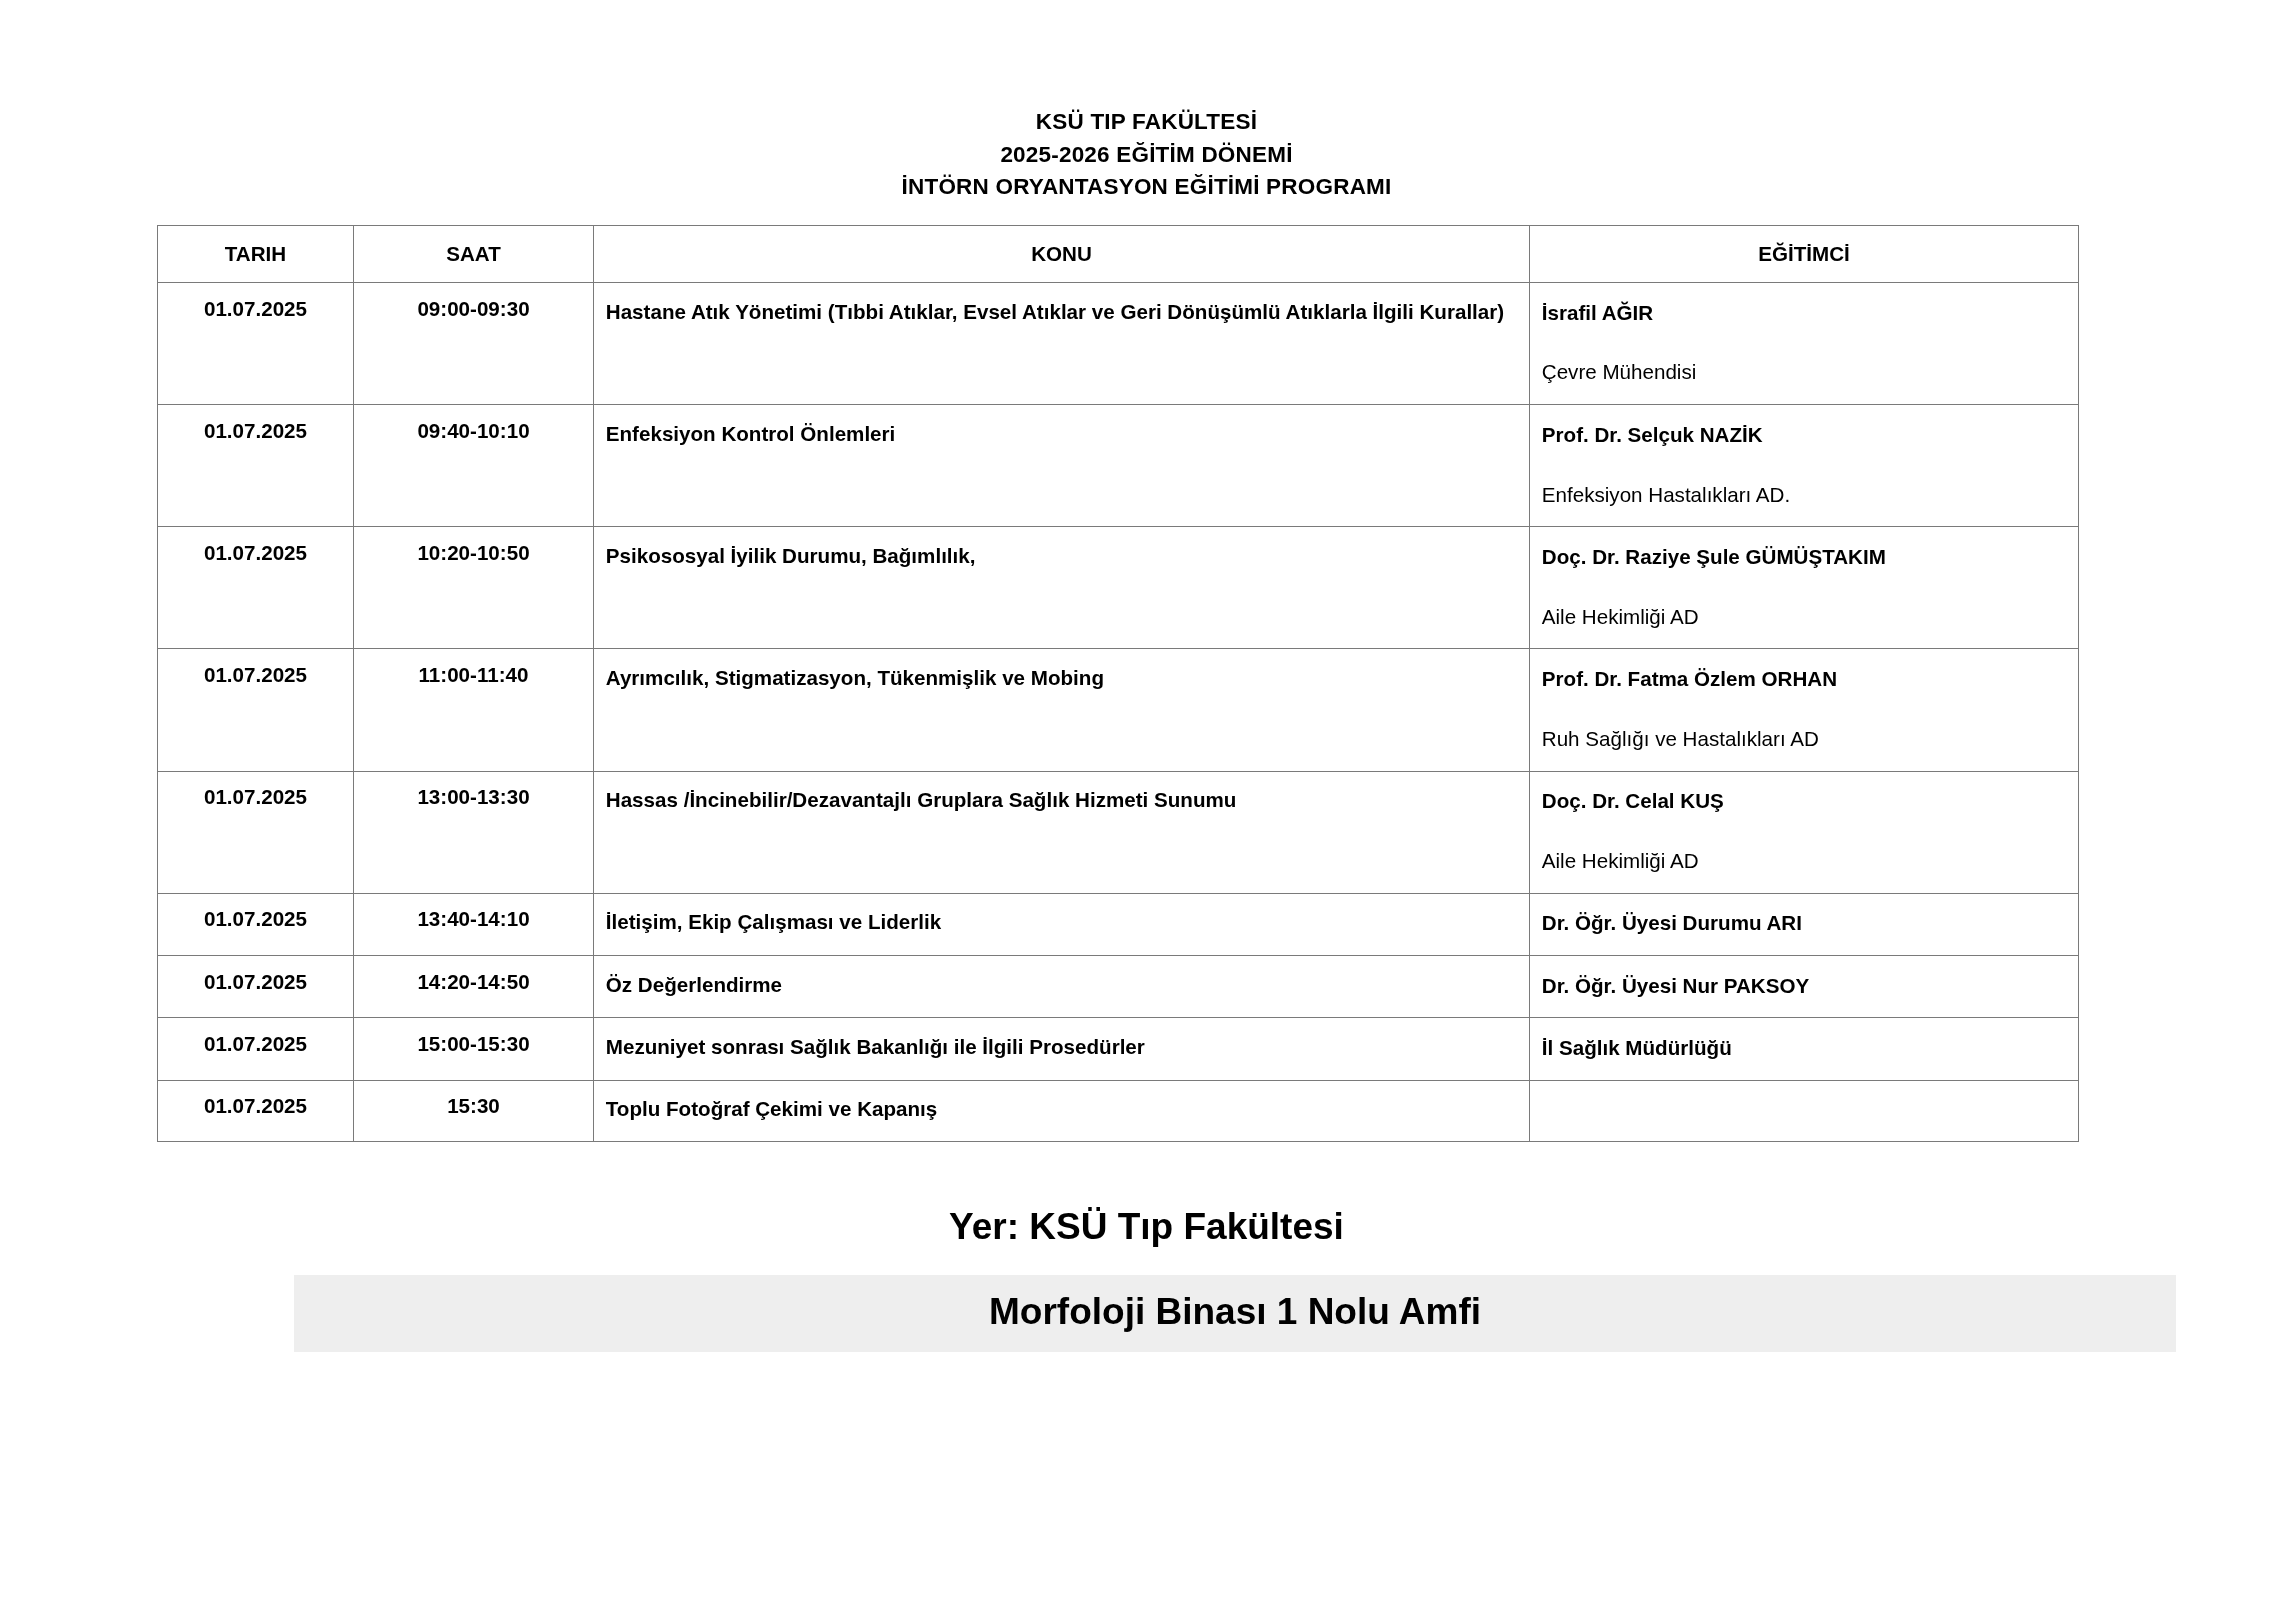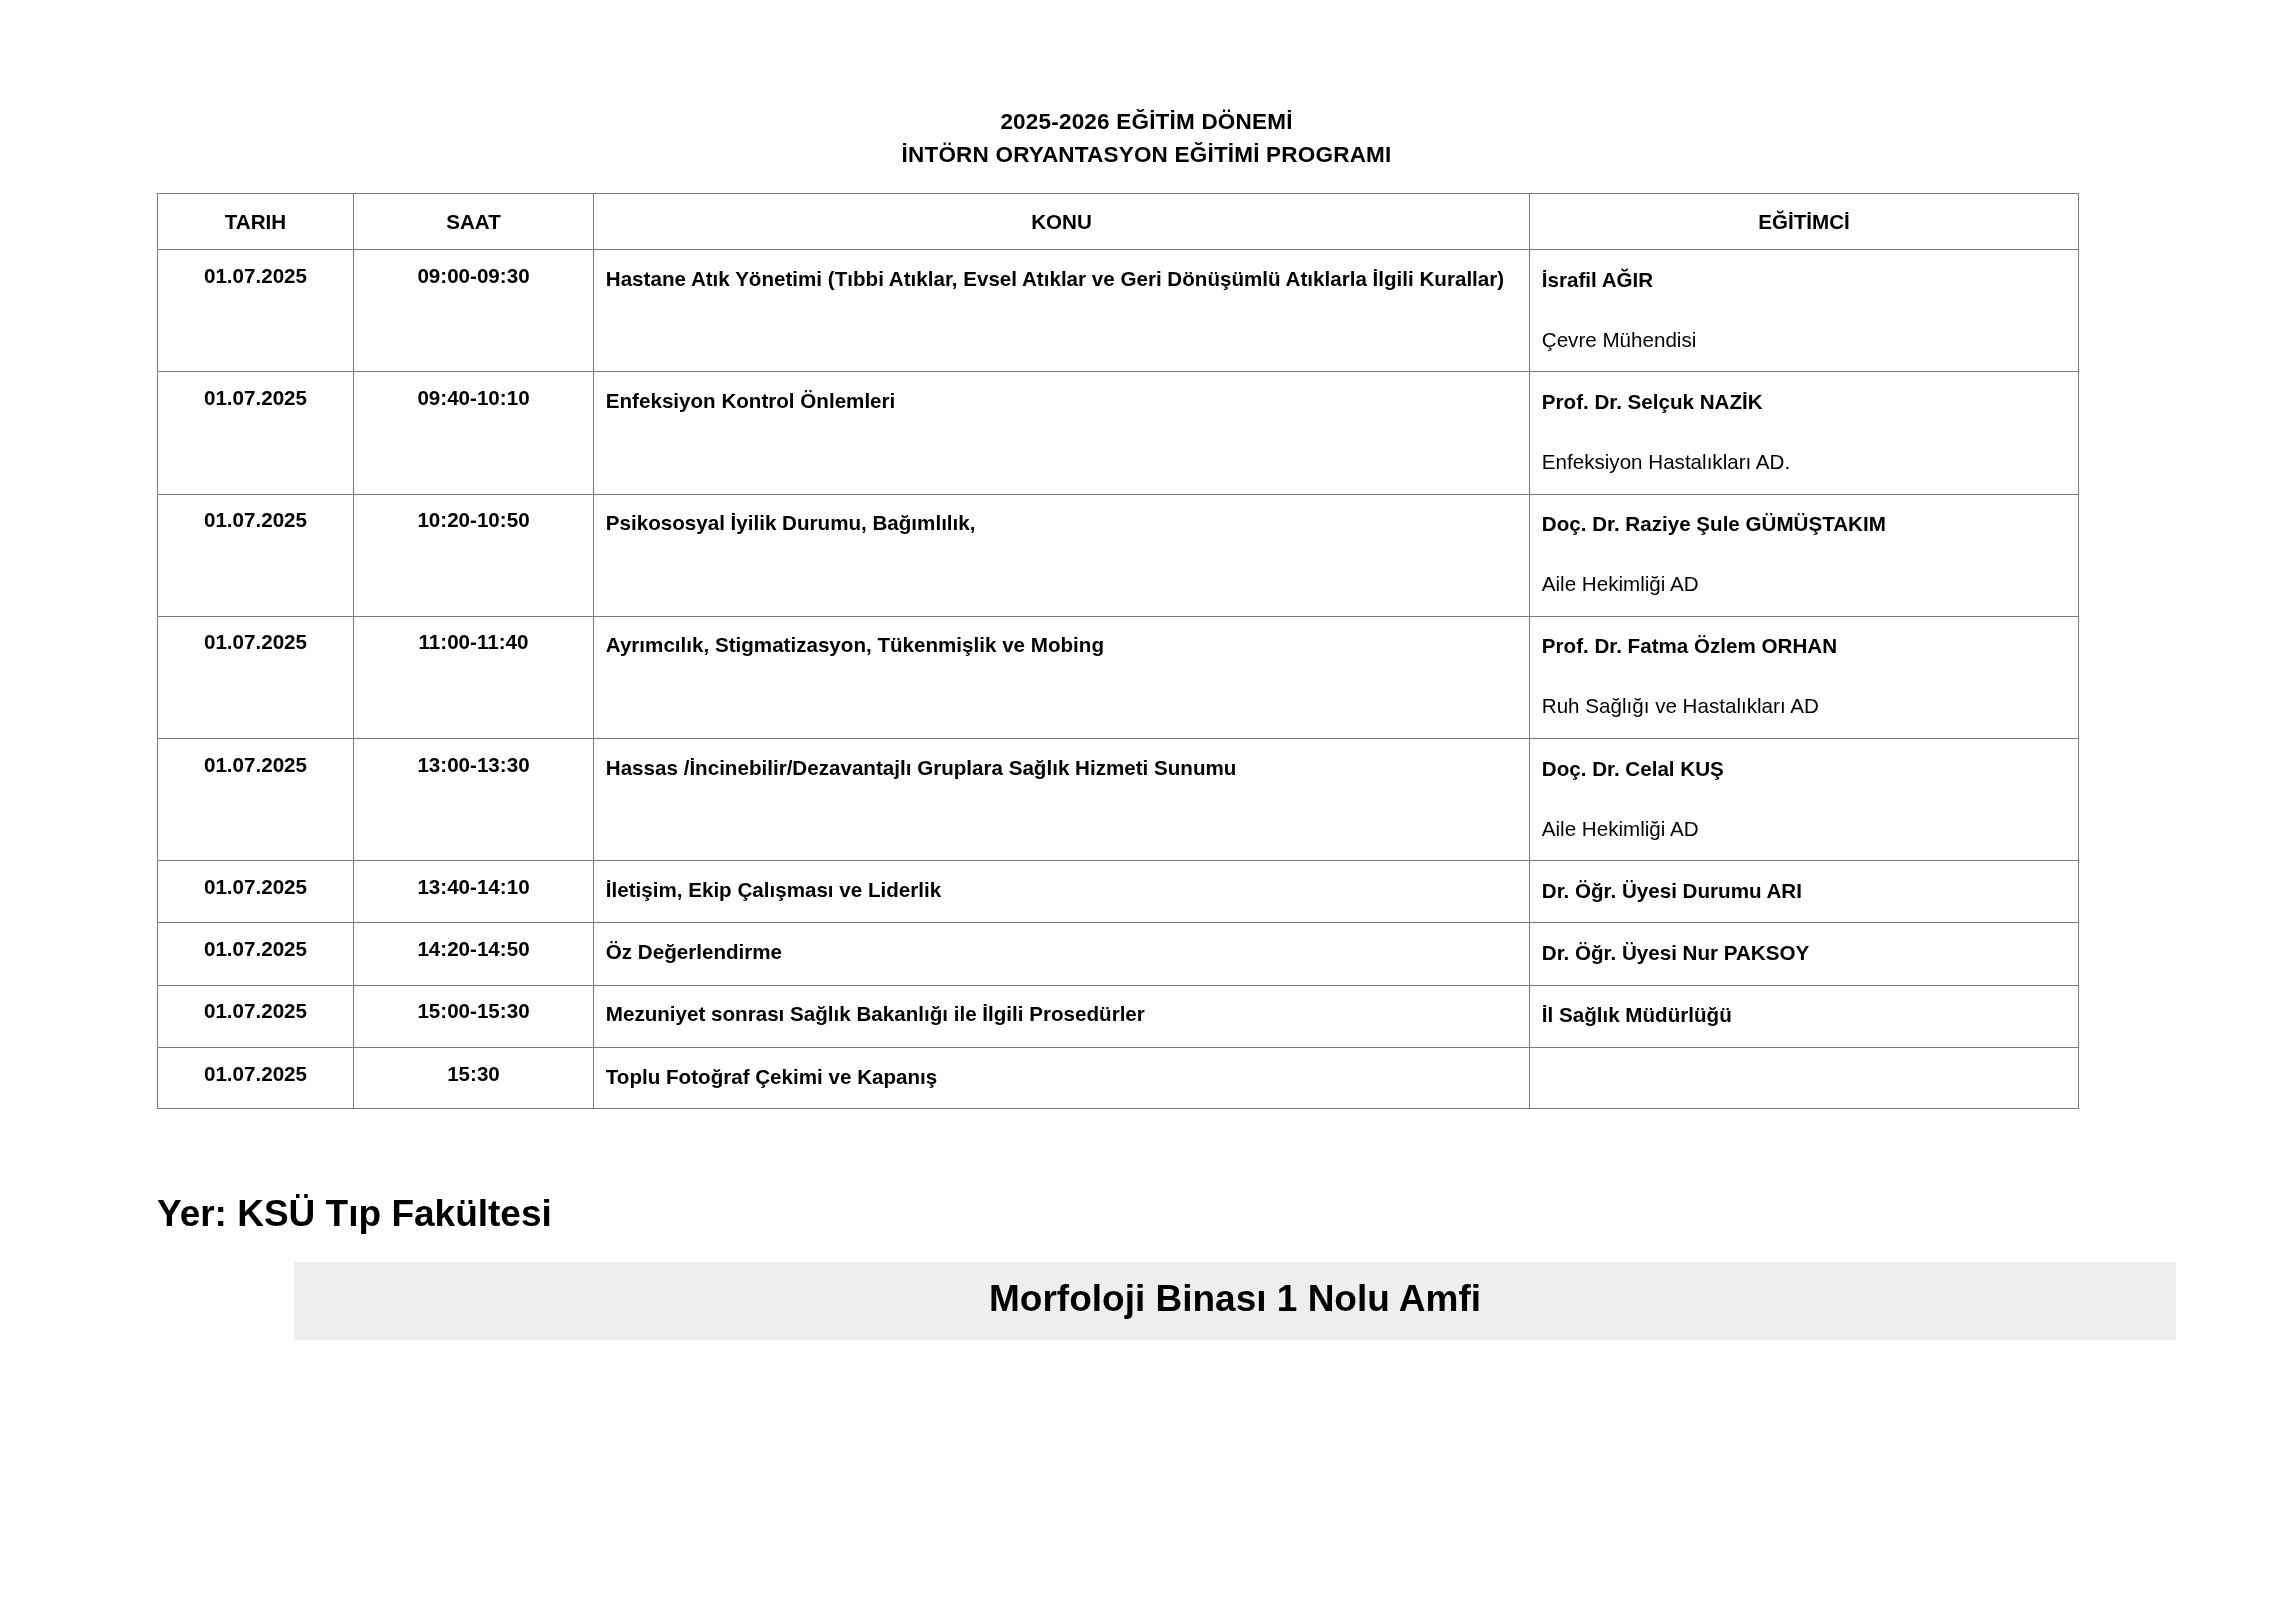--- a/index.html
+++ b/index.html
@@ -70,42 +70,43 @@
   }
   td.trainer {
     padding-left: 15.7px;
     line-height: 1.55;
   }
   .trainer-name { font-weight: bold; display: block; }
   .trainer-name.plain { font-weight: bold; }
   .trainer-dept { font-weight: normal; display: block; margin-top: 28px; }
 
   .venue {
-    margin-top: 84px;
-    text-align: left;
+    margin-top: 64px;
+    text-align: center;
     font-size: 37px;
     font-weight: bold;
   }
   .venue-hall {
     margin-top: 27px;
     background: #eeeeee;
     padding: 15.7px 0 19.6px 0;
     text-align: center;
     font-size: 37px;
     font-weight: bold;
     width: 1882px;
     margin-left: 137px;
   }
 </style>
 </head>
 <body>
 
 <div class="page">
 
   <div class="doc-header">
+    <div>KSÜ TIP FAKÜLTESİ</div>
     <div>2025-2026 EĞİTİM DÖNEMİ</div>
     <div>İNTÖRN ORYANTASYON EĞİTİMİ PROGRAMI</div>
   </div>
 
   <table class="program">
     <colgroup>
       <col class="c-date">
       <col class="c-time">
       <col class="c-topic">
       <col class="c-trainer">

